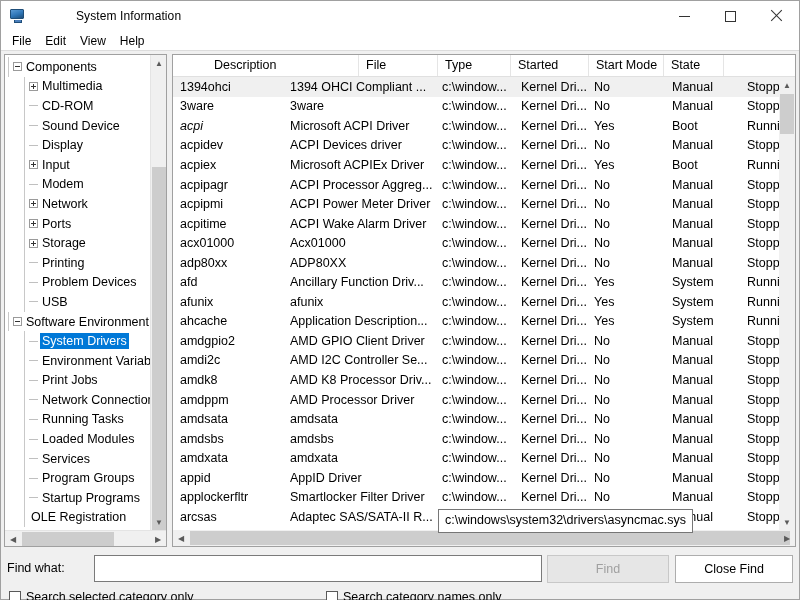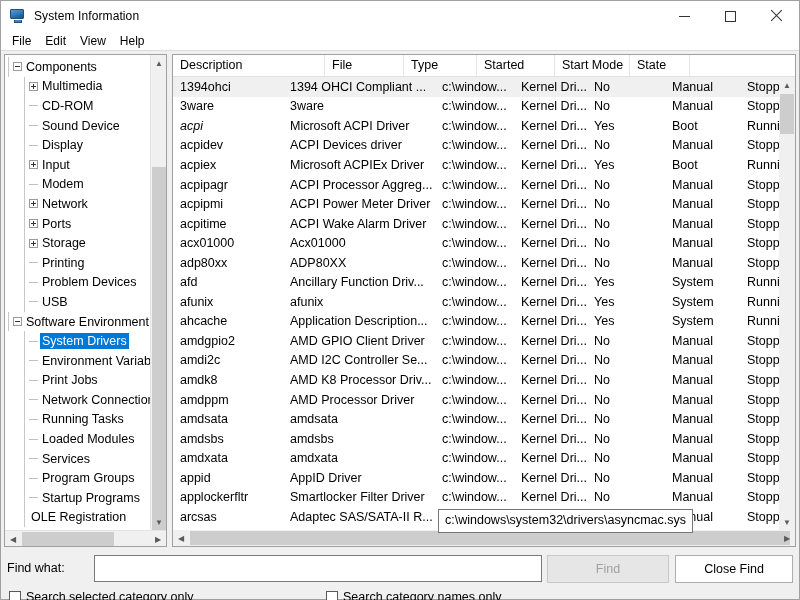--- a/index.html
+++ b/index.html
@@ -22,20 +22,21 @@
   }
 
   
   .titlebar {
     height: 30px;
     background: #ffffff;
     display: flex;
     align-items: center;
     flex: 0 0 30px;
     position: relative;
+    gap: 42px;
   }
   .title-icon {
     width: 16px; height: 16px;
     margin-left: 9px; margin-right: 8px;
     position: relative;
     flex: 0 0 16px;
   }
   .title-icon .mon {
     position: absolute; left: 0; top: 1px;
     width: 14px; height: 10px;
@@ -591,21 +592,21 @@
       </div>
       <div class="hscroll">
         <div class="arrow left">◀</div>
         <div class="thumb" style="left:17px;width:92px;"></div>
         <div class="arrow right">▶</div>
       </div>
     </div>
 
     <div class="list-pane">
       <div class="list-head" id="list-head">
-          <div class="th" style="flex: 0 0 152px;">Description</div>
+          <div class="th" style="flex: 0 0 152px; margin-left: 34px;">Description</div>
           <div class="th" style="flex: 0 0 79px;">File</div>
           <div class="th" style="flex: 0 0 73px;">Type</div>
           <div class="th" style="flex: 0 0 78px;">Started</div>
           <div class="th" style="flex: 0 0 75px;">Start Mode</div>
           <div class="th" style="flex: 0 0 60px;">State</div>
         </div>
       <div class="list-rows" id="list-rows">
           <div class="row sel">
             <div class="td" style="flex: 0 0 110px;">1394ohci</div>
             <div class="td" style="flex: 0 0 152px;">1394 OHCI Compliant ...</div>

